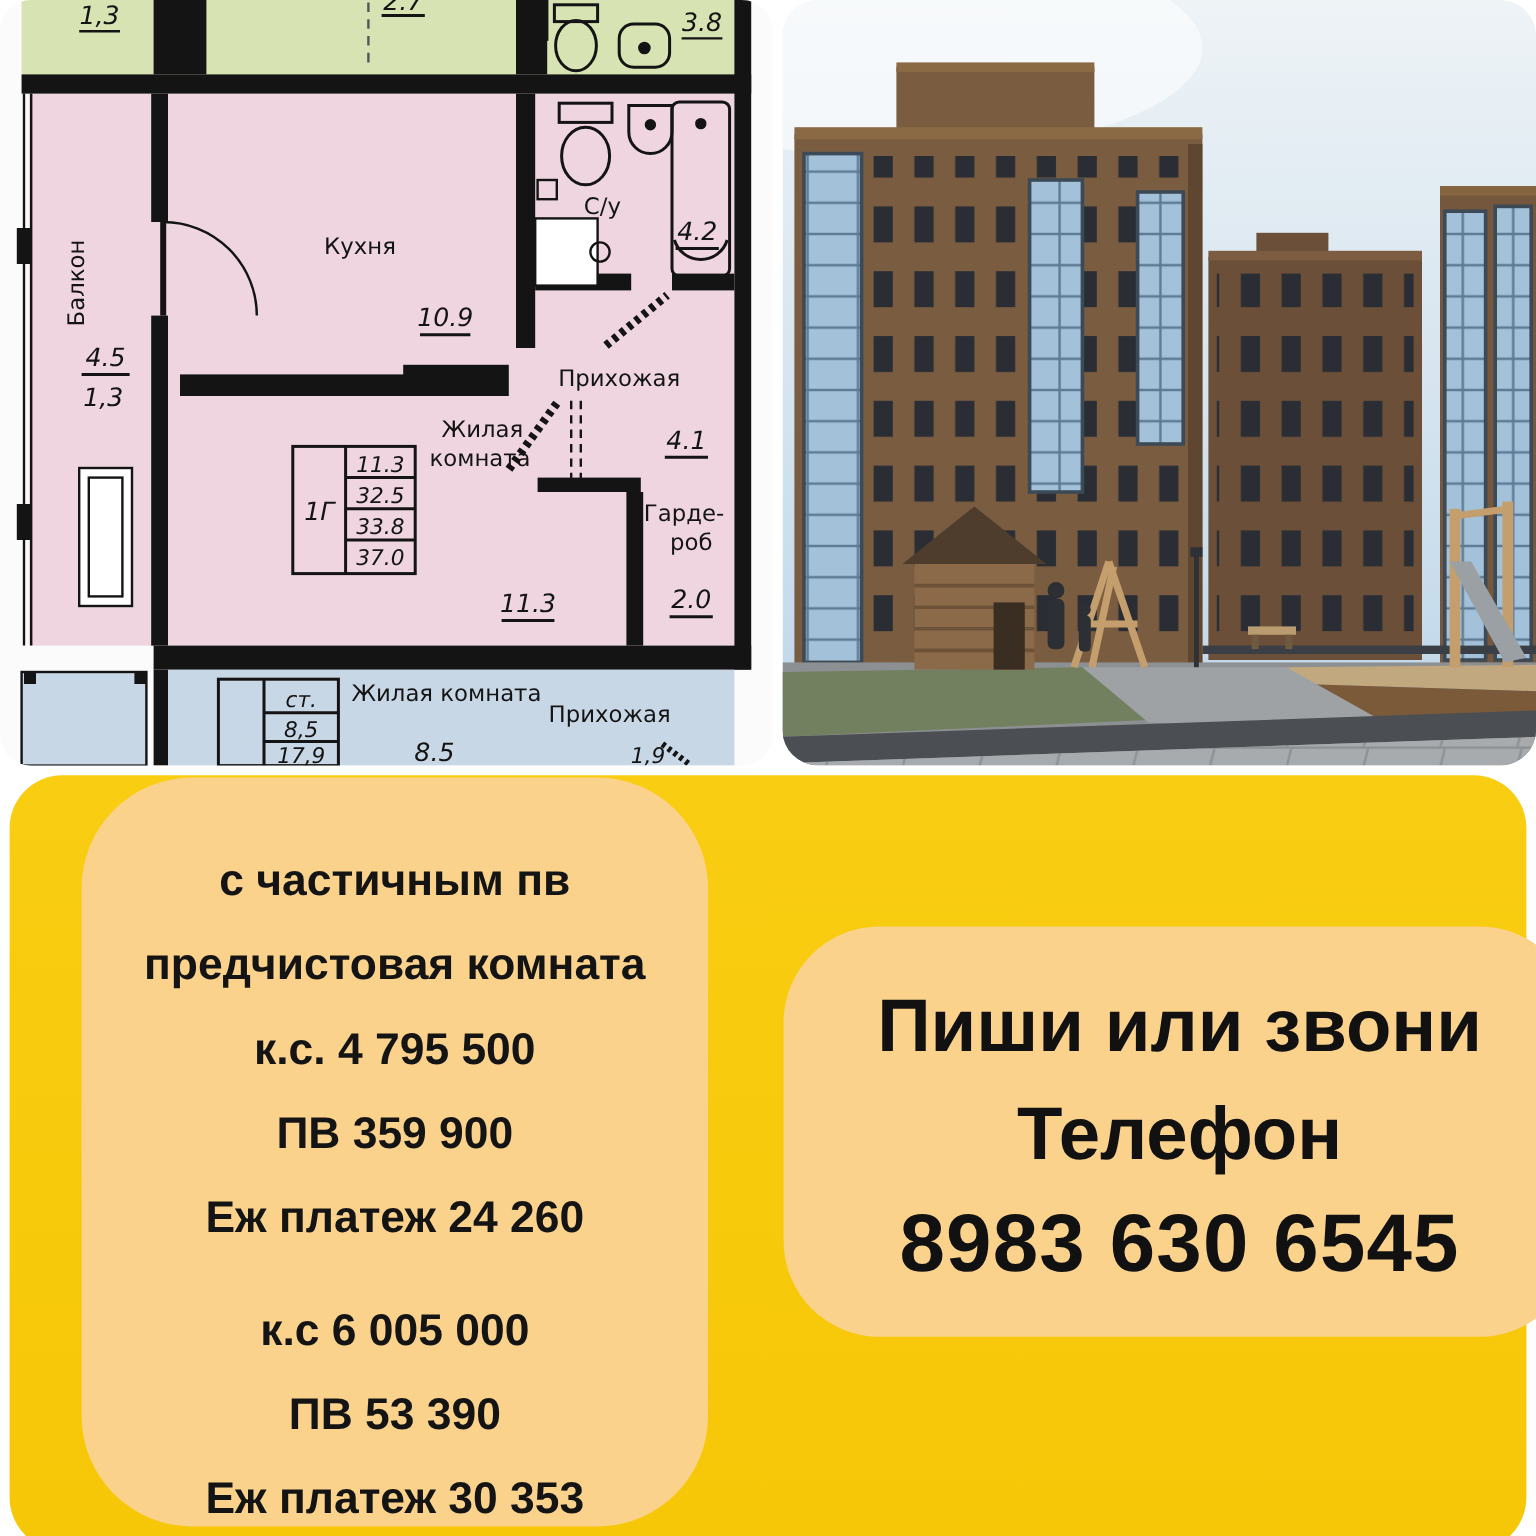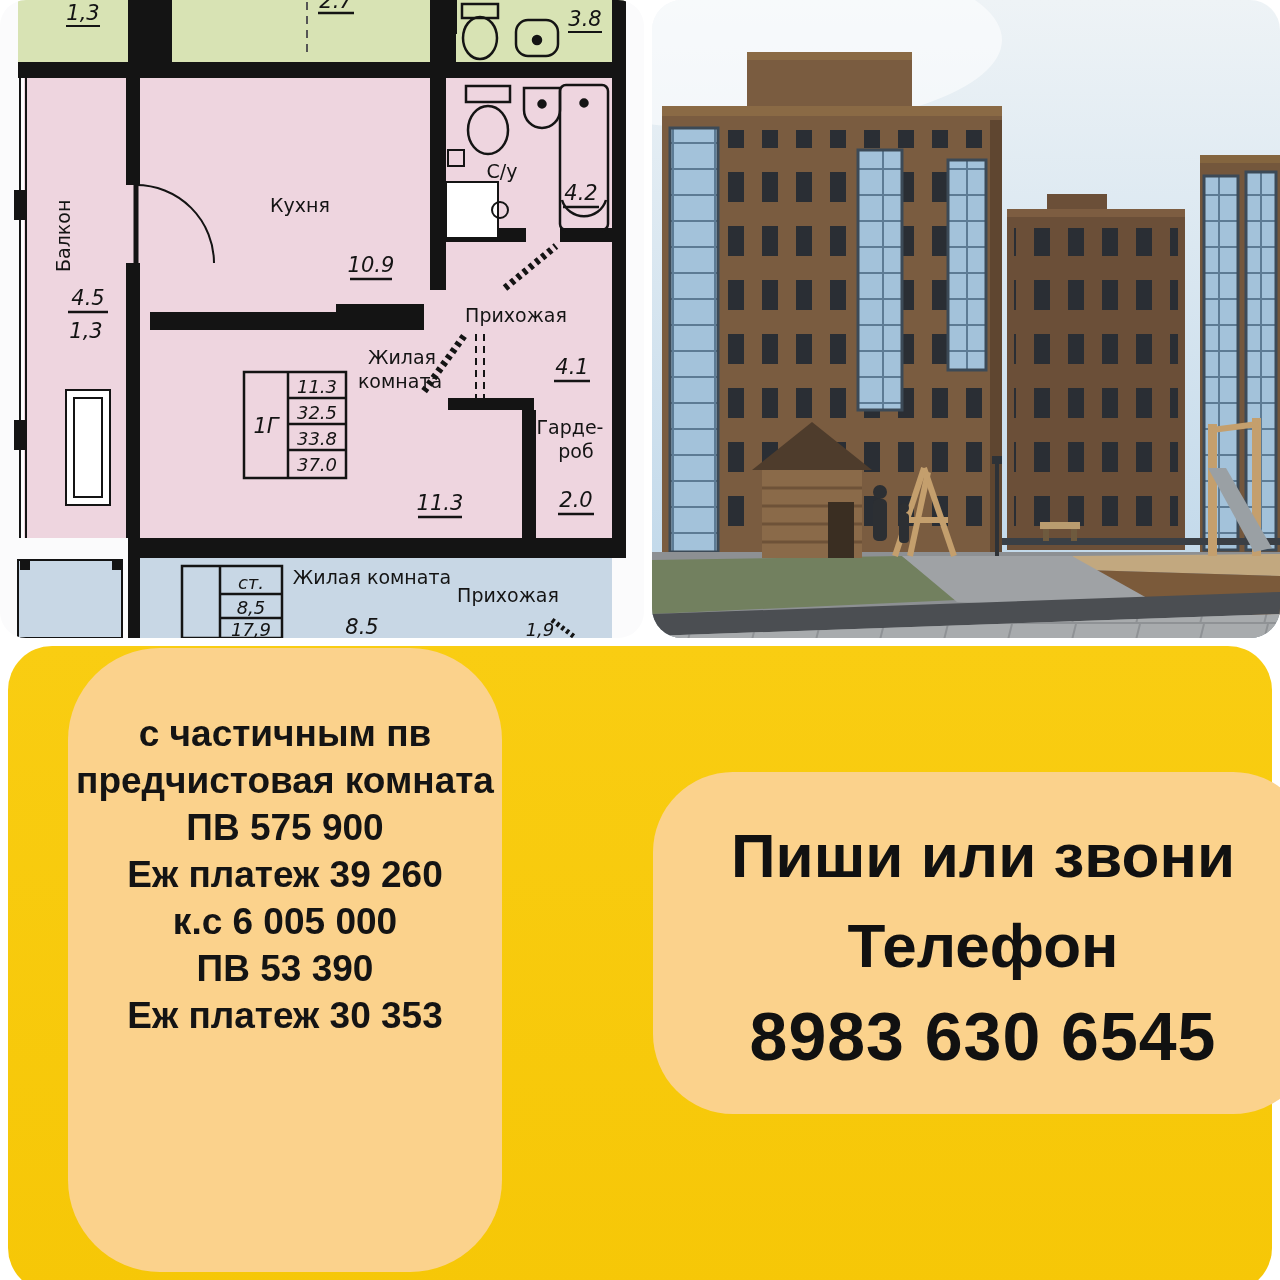--- a/index.html
+++ b/index.html
@@ -13,22 +13,22 @@
   #photo-panel{left:652px;top:0;width:628px;height:638px;border-radius:30px;}
   #promo{
     position:absolute;left:8px;top:646px;width:1264px;height:646px;
     border-radius:44px;
     background:linear-gradient(180deg,#f9cd12 0%,#f6c707 100%);
   }
   .card{
     position:absolute;background:#fbd28c;
   }
   #offer-card{
-    left:60px;top:2px;width:434px;height:624px;border-radius:92px;
-    display:flex;flex-direction:column;justify-content:flex-start;
+    left:60px;top:2px;width:522px;height:624px;border-radius:92px;
+    display:flex;flex-direction:column;justify-content:space-between;
     padding-top:62px;box-sizing:border-box;
   }
   .offer-line{
     text-align:center;font-weight:700;font-size:37px;line-height:47px;
     color:#141414;white-space:pre;
   }
   #contact-card{
     left:645px;top:126px;width:660px;height:342px;border-radius:80px;
     display:flex;flex-direction:column;justify-content:center;
     padding-top:6px;box-sizing:border-box;
@@ -300,22 +300,23 @@
     <line x1="560" y1="430" x2="606" y2="424" stroke="#c49f6d" stroke-width="6"></line>
   </g>
 </svg>
 </div>
 
 <div id="promo">
 
   <div class="card" id="offer-card">
     <div class="offer-line">с частичным пв</div>
     <div class="offer-line">предчистовая комната</div>
-    <div class="offer-line">ПВ 575 900</div>
-    <div class="offer-line">Еж платеж 39 260</div>
+    <div class="offer-line">к.с. 4 795 500</div>
+    <div class="offer-line">ПВ 359 900</div>
+    <div class="offer-line">Еж платеж 24 260</div>
     <div class="offer-line"></div>
     <div class="offer-line">к.с 6 005 000</div>
     <div class="offer-line">ПВ 53 390</div>
     <div class="offer-line">Еж платеж 30 353</div>
   </div>
 
   <div class="card" id="contact-card">
     <div class="contact-line contact-headline">Пиши или звони</div>
     <div class="contact-line contact-sub">Телефон</div>
     <div class="contact-line contact-phone">8983 630 6545</div>

